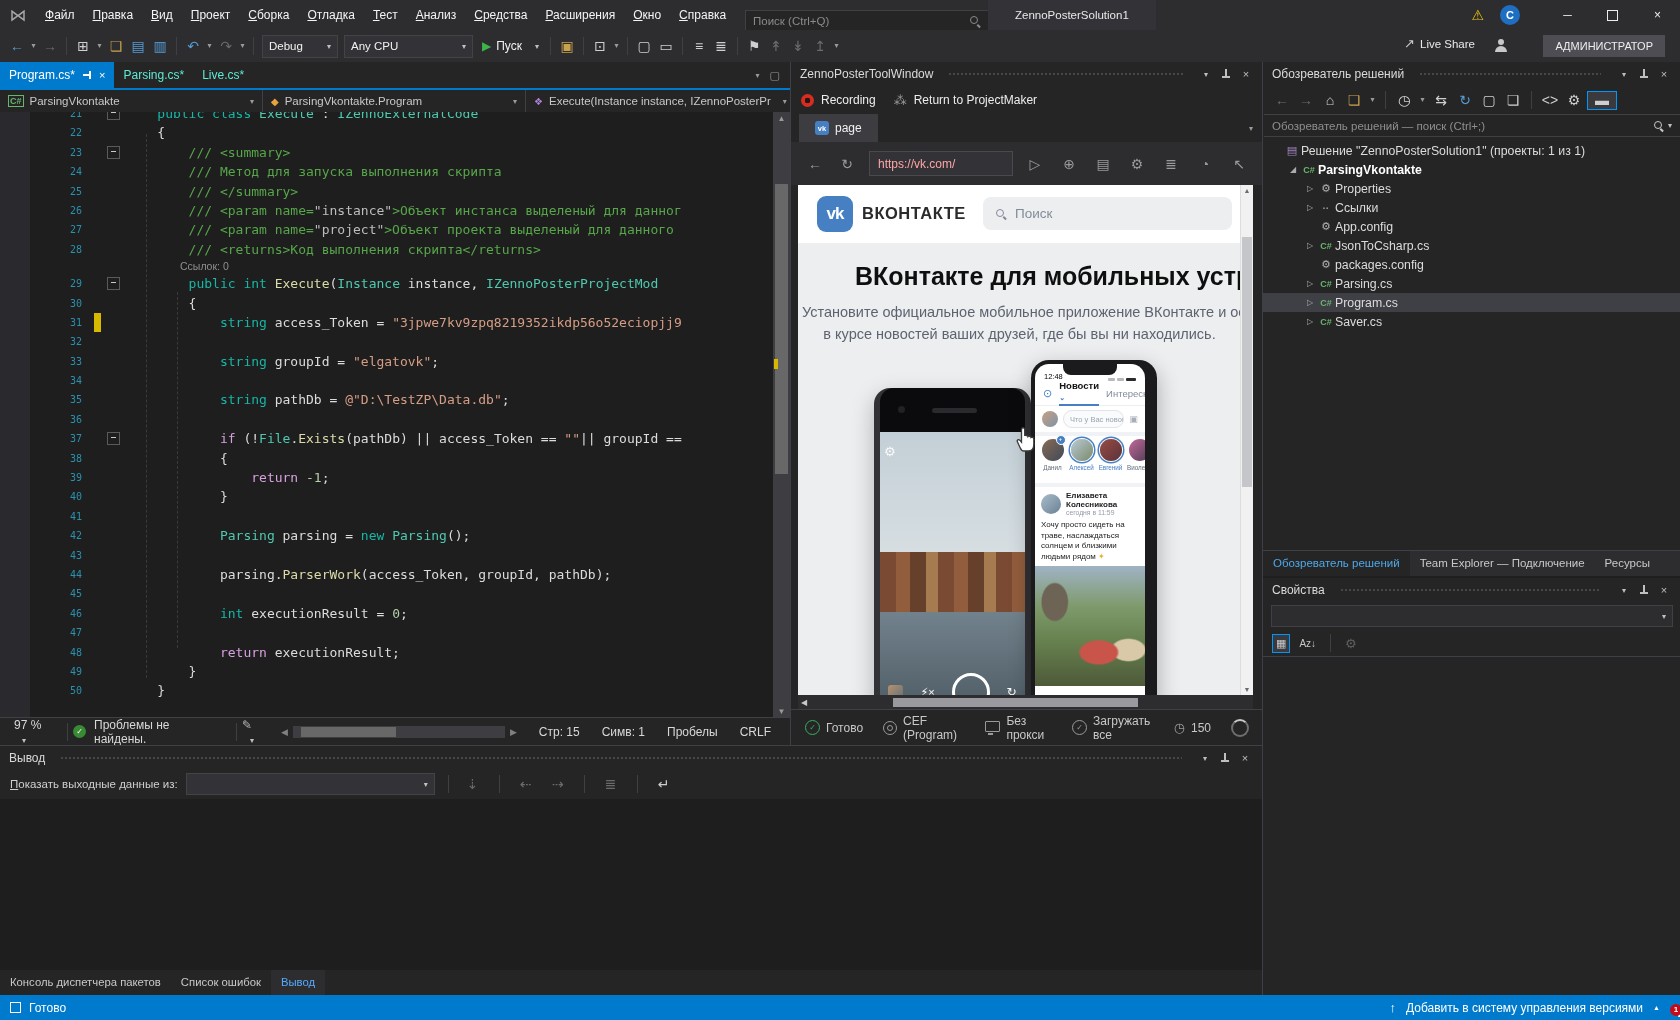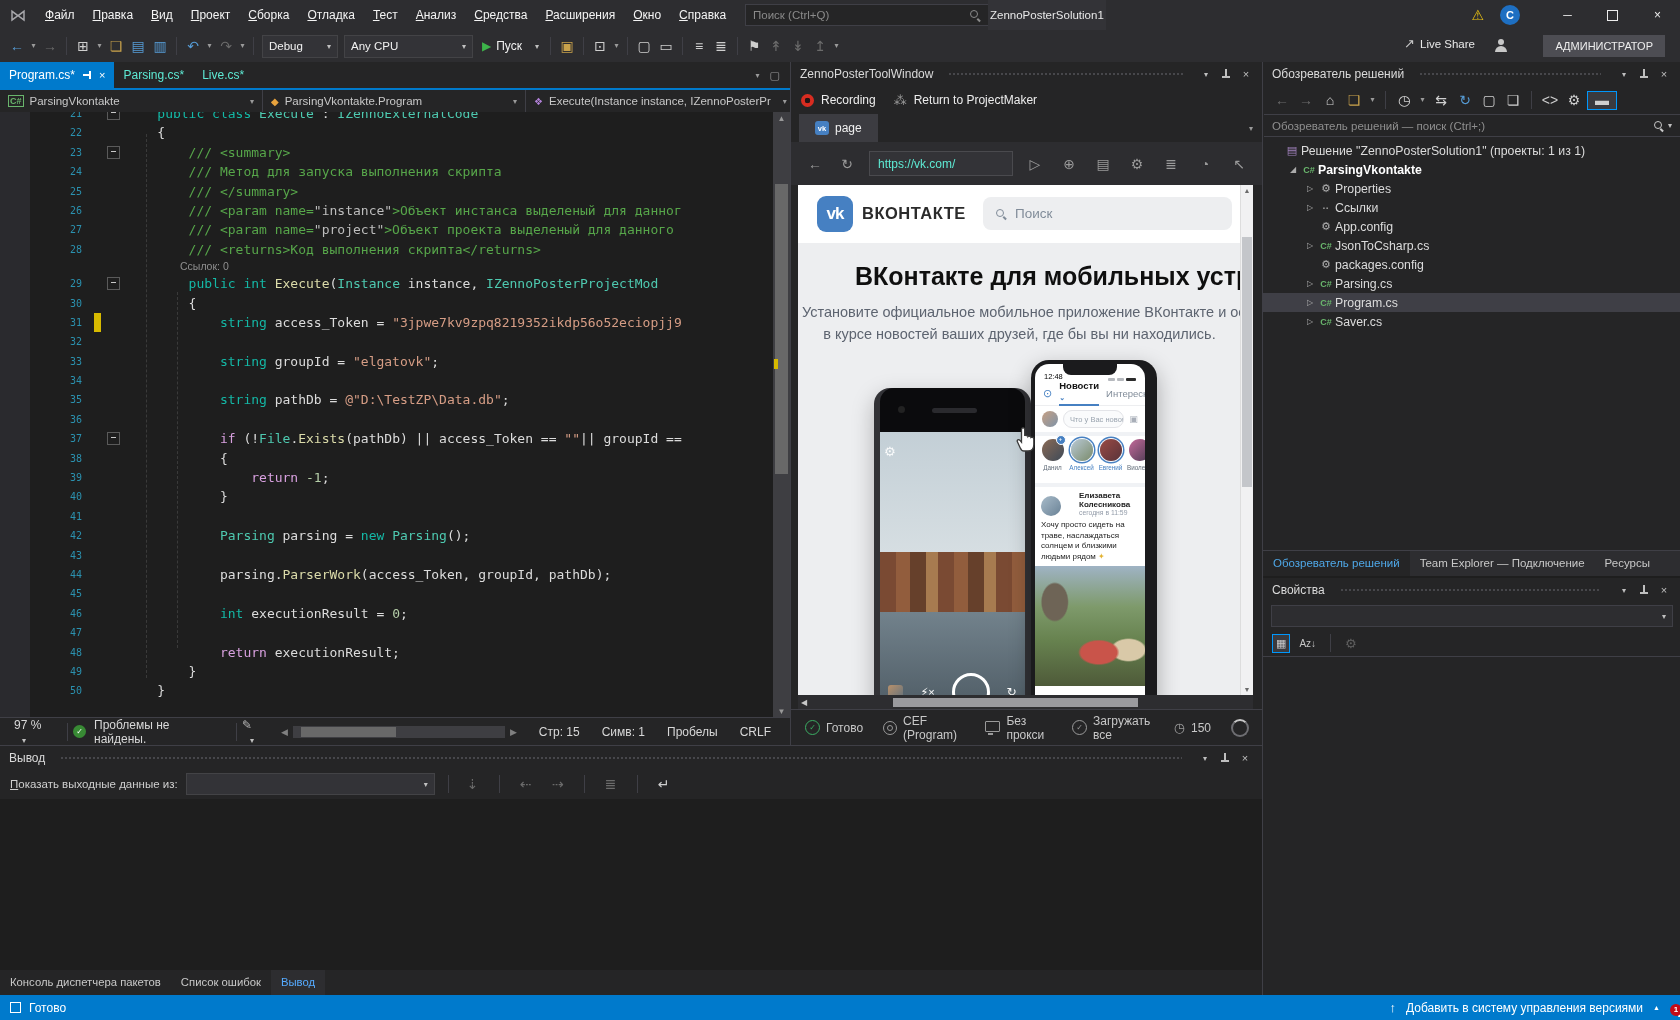--- a/index.html
+++ b/index.html
@@ -15,23 +15,23 @@
   .pin::after{content:"";position:absolute;left:2px;top:8px;width:8px;height:2px;background:#BFBFBF}
   .mag{position:relative;width:12px;height:12px;display:inline-block;flex:none}
   .mag::before{content:"";position:absolute;left:1px;top:1px;width:6px;height:6px;border:1.5px solid currentColor;border-radius:50%}
   .mag::after{content:"";position:absolute;left:8.5px;top:8.5px;width:4px;height:1.5px;background:currentColor;transform:rotate(45deg);transform-origin:0 0}
 
   
   .menubar{left:0;top:0;width:1680px;height:30px;display:flex;align-items:center;background:#2D2D30}
   .vs-logo{width:36px;text-align:center;color:#A8A8AC;font-size:17px}
   .menu-item{display:inline-block;padding:0 9px;line-height:30px;color:#F4F4F4}
   .menu-item::first-letter{text-decoration:underline}
-  .qsearch{left:745px;top:4px;width:228px;height:20px;background:#252526;border:1px solid #3F3F46;color:#8A8A8A;
+  .qsearch{left:745px;top:10px;width:228px;height:20px;background:#252526;border:1px solid #3F3F46;color:#8A8A8A;
            display:flex;align-items:center;justify-content:space-between;padding:0 7px;font-size:11.5px}
-  .sol-label{left:988px;top:0;height:30px;display:flex;align-items:center;padding:0 2px;background:#333337;font-size:11.5px;color:#E8E8E8}
+  .sol-label{left:988px;top:0;height:30px;display:flex;align-items:center;padding:0 27px;background:#333337;font-size:11.5px;color:#E8E8E8}
   .warn-ico{right:196px;top:7px;color:#F2C811;font-size:14px}
   .acct{right:160px;top:5px;width:20px;height:20px;border-radius:50%;background:#1E6FC2;color:#fff;
         display:flex;align-items:center;justify-content:center;font-size:11px;font-weight:bold}
   .winbtns{right:0;top:0;display:flex}
   .winbtn{width:45px;height:30px;display:flex;align-items:center;justify-content:center;color:#EDEDED;font-size:12px}
   .wrest{width:9px;height:9px;border:1px solid #EDEDED}
 
   
   .toolbar{left:0;top:30px;width:1680px;height:32px;display:flex;align-items:center;background:#2D2D30;border-bottom:1px solid #2A2A2C;padding-left:6px}
   .tbi{min-width:20px;text-align:center;font-size:14px;line-height:22px;padding:0 1px;flex:none}
@@ -93,21 +93,21 @@
   .zp{left:790px;top:62px;width:472px;height:683px;background:#252526;border-left:1px solid #3F3F46}
   .pane-title{height:24px;display:flex;align-items:center;padding:0 9px;color:#DADADA;font-size:12px;gap:6px}
   .zp-actions{height:28px;display:flex;align-items:center;gap:18px;padding:0 10px;color:#EDEDED}
   .rec-dot{width:13px;height:13px;border-radius:50%;background:radial-gradient(circle,#251515 0 29%,#D82C20 33% 100%);flex:none}
   .zp-logo{color:#9A9A9A;font-size:13px}
   .zp-tabs{height:28px;background:#252526;display:flex;align-items:stretch}
   .zp-tab{display:flex;align-items:center;gap:6px;padding:0 16px;background:#3C3C41;color:#F1F1F1;margin-left:8px}
   .vkfav{width:14px;height:14px;border-radius:3px;background:#4680C2;color:#fff;font-size:7.5px;font-weight:bold;
          display:flex;align-items:center;justify-content:center}
   .zp-nav{height:43px;background:#2D2D30;display:flex;align-items:center;gap:12px;padding:0 14px;color:#9A9A9A;font-size:15px}
-  .url-box{width:150px;height:23px;background:#333337;border:1px solid #4A4A4E;color:#5eead4;font-size:12px;
+  .url-box{width:150px;height:23px;background:#333337;border:1px solid #4A4A4E;color:#fca5a5;font-size:12px;
            display:flex;align-items:center;padding:0 8px}
   .bicon{width:20px;text-align:center;font-size:14px;color:#9A9A9A;flex:none}
   .zp-view{position:absolute;left:7px;top:123px;width:455px;height:510px;background:#fff;overflow:hidden}
   .bscroll{position:absolute;right:0;top:0;bottom:0;width:12px;background:#F1F1F2;border-left:1px solid #DDD}
   .bthumb{position:absolute;left:1px;right:1px;top:52px;height:250px;background:#C4C6CA}
   .barrow{position:absolute;left:0;right:0;text-align:center;color:#6B6B6B;font-size:7px}
   .zp-hscroll{position:absolute;left:7px;top:633px;width:455px;height:15px;background:#2D2D30;display:flex;align-items:center}
   .zp-hthumb{position:absolute;left:95px;width:245px;top:3px;height:9px;background:#9A9A9E}
   .zp-status{position:absolute;left:0;bottom:0;right:0;height:35px;background:#252526;border-top:1px solid #3F3F46;
              display:flex;align-items:center;gap:20px;padding:0 14px;color:#C8C8C8;font-size:12px}
@@ -172,21 +172,21 @@
   .story.ring .av{box-shadow:0 0 0 1px #fff,0 0 0 2.5px #4680C2}
   .story .nm{font-size:6.3px;margin-top:3px;color:#626D7A;white-space:nowrap;overflow:hidden}
   .story.ring .nm{color:#4680C2}
   .story .badge{position:absolute;right:-2px;bottom:-2px;width:8px;height:8px;border-radius:50%;background:#4680C2;border:1.5px solid #fff;
                 color:#fff;font-size:5.5px;line-height:8px}
   .av1{background:linear-gradient(135deg,#8A6A55,#3E4A58)}
   .av2{background:linear-gradient(135deg,#B9C9D6,#7A8B6A)}
   .av3{background:linear-gradient(135deg,#9A4A44,#58333A)}
   .av4{background:linear-gradient(135deg,#C46A9A,#4A3A52)}
   .post{padding:4px 6px 0}
-  .post-head{display:flex;gap:18px;align-items:flex-end}
+  .post-head{display:flex;gap:5px;align-items:center}
   .post-av{width:20px;height:20px;border-radius:50%;background:linear-gradient(135deg,#A8BBC9,#6A8296);flex:none}
   .post-name{font-size:8px;font-weight:bold;color:#222;line-height:9px}
   .post-time{font-size:6.8px;color:#939CA9}
   .post-text{font-size:8px;color:#222;line-height:10.5px;margin-top:4px}
   .spark{color:#E3B230}
   .post-photo{margin:4px -6px 0;height:120px;
      background:radial-gradient(28px 40px at 18% 30%,#6E6456 0 45%,transparent 50%),
                 radial-gradient(45px 28px at 58% 72%,#C9544A 0 40%,transparent 46%),
                 radial-gradient(40px 26px at 85% 70%,#D9C9A8 0 40%,transparent 46%),
                 linear-gradient(#9FB3C4 0%,#7E9A6B 34%,#67824F 62%,#4E5A39 100%)}

